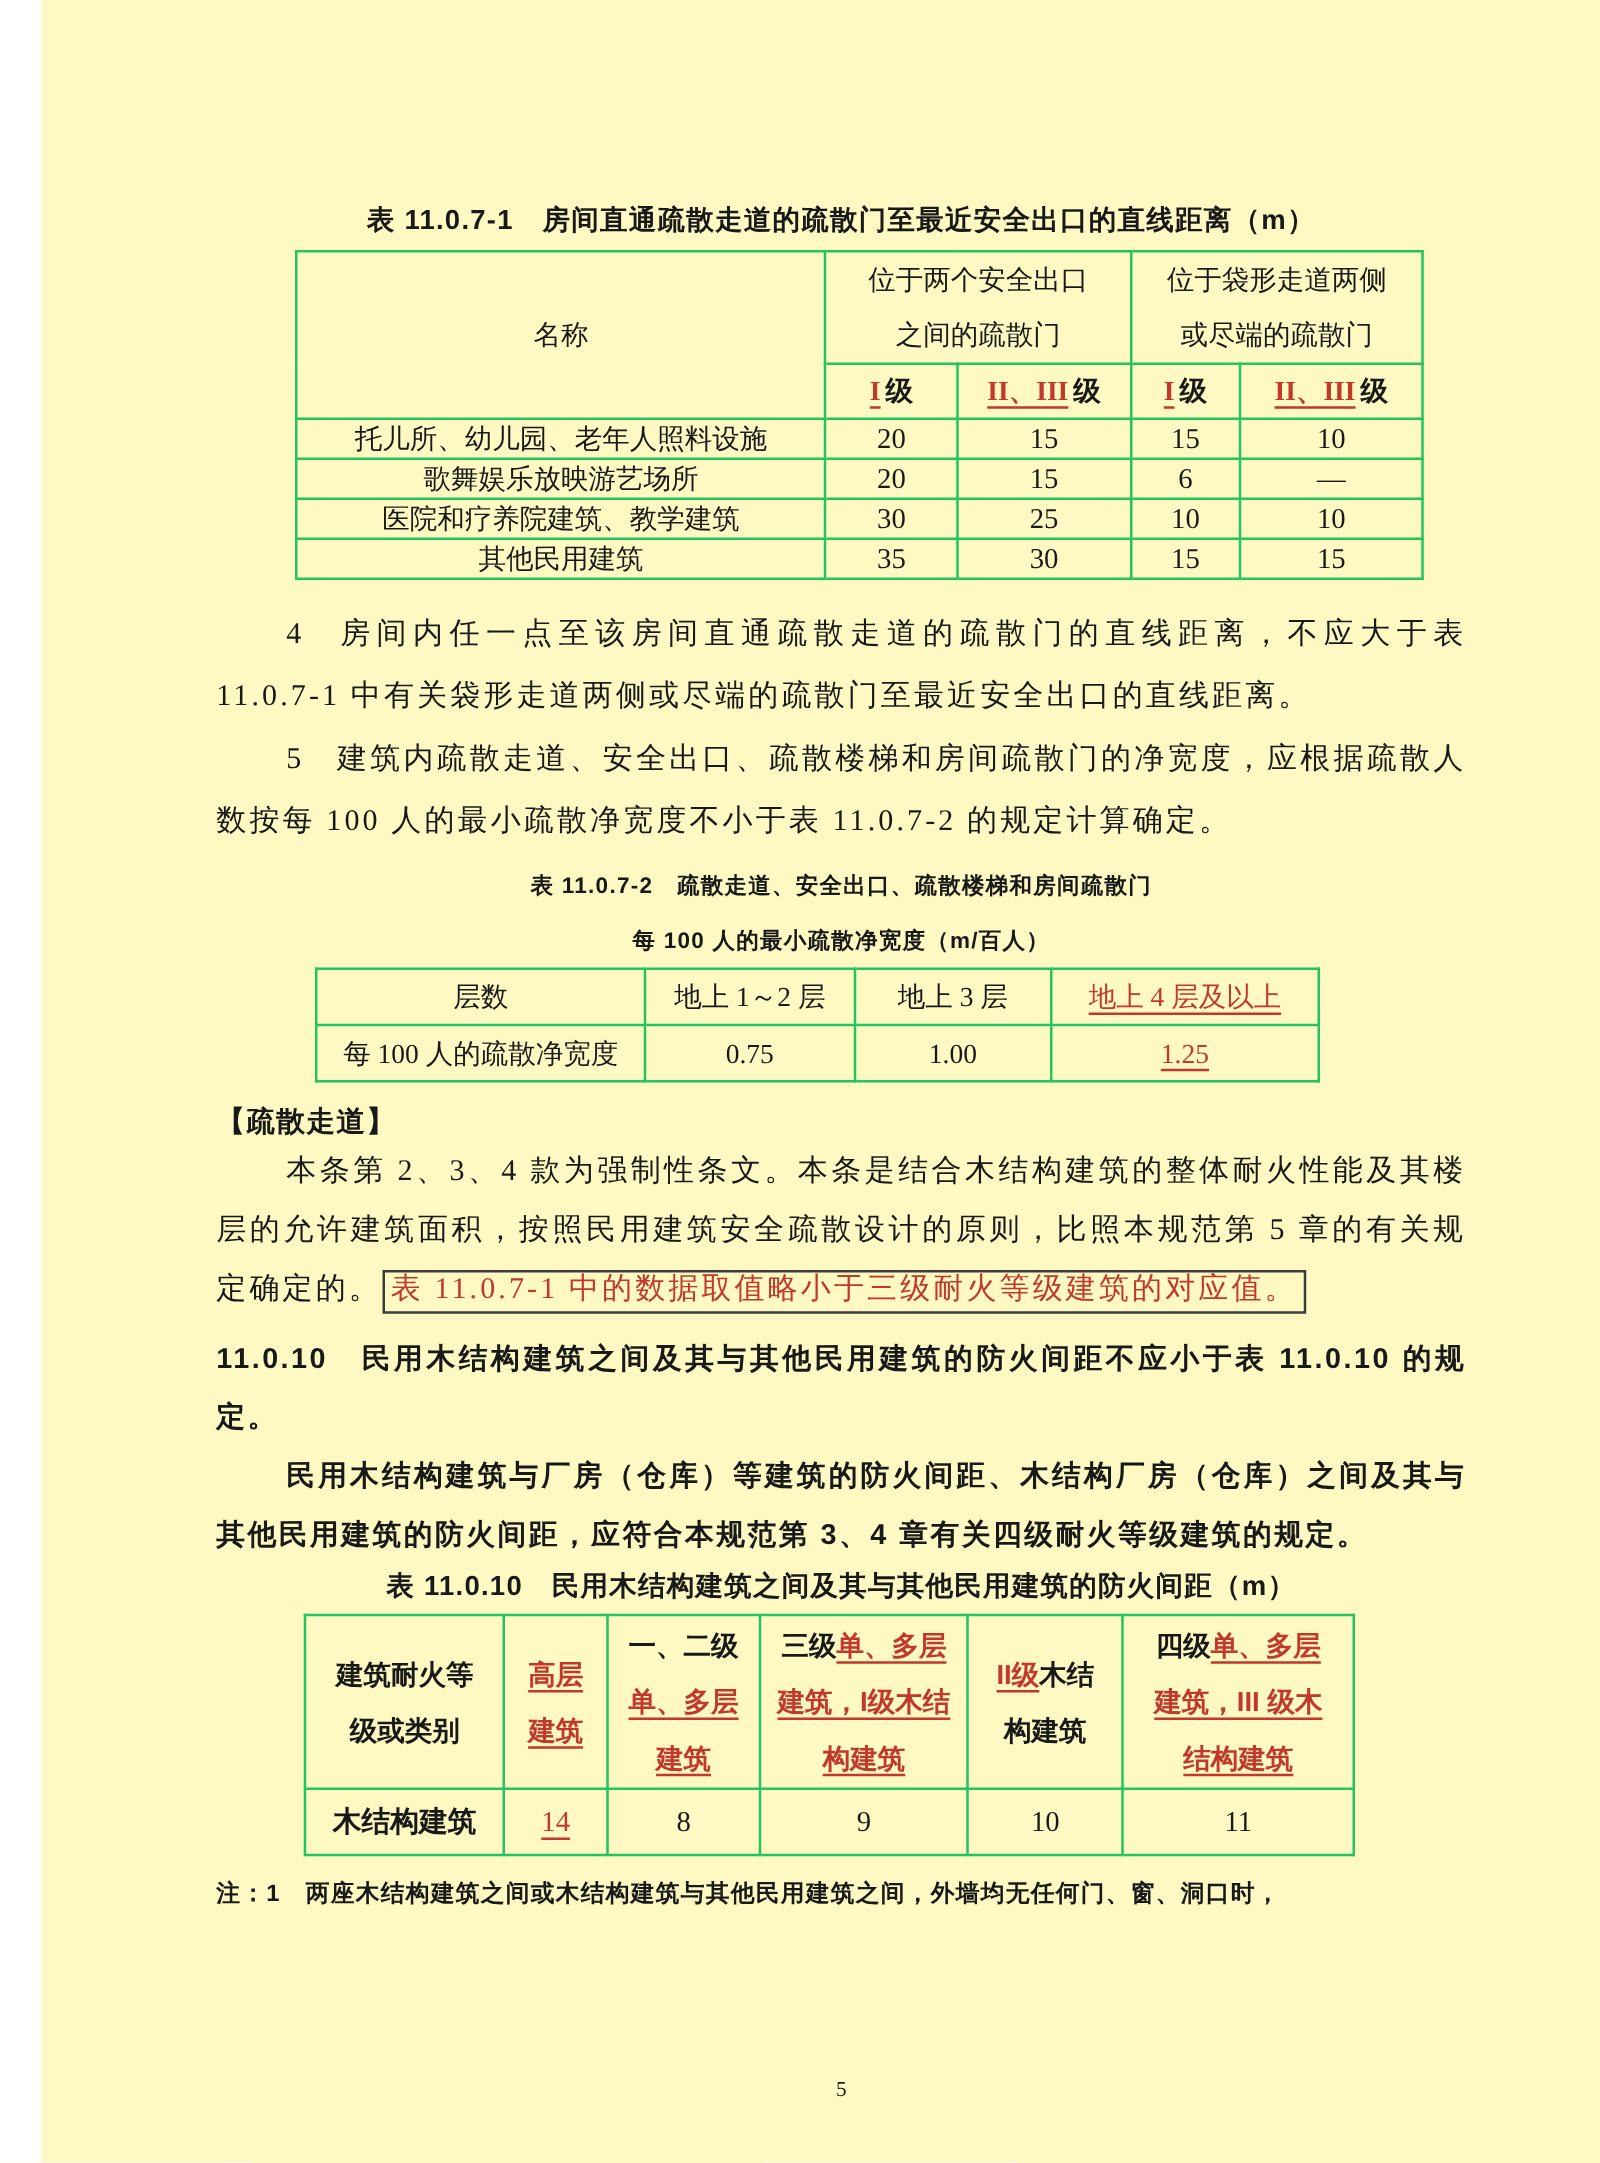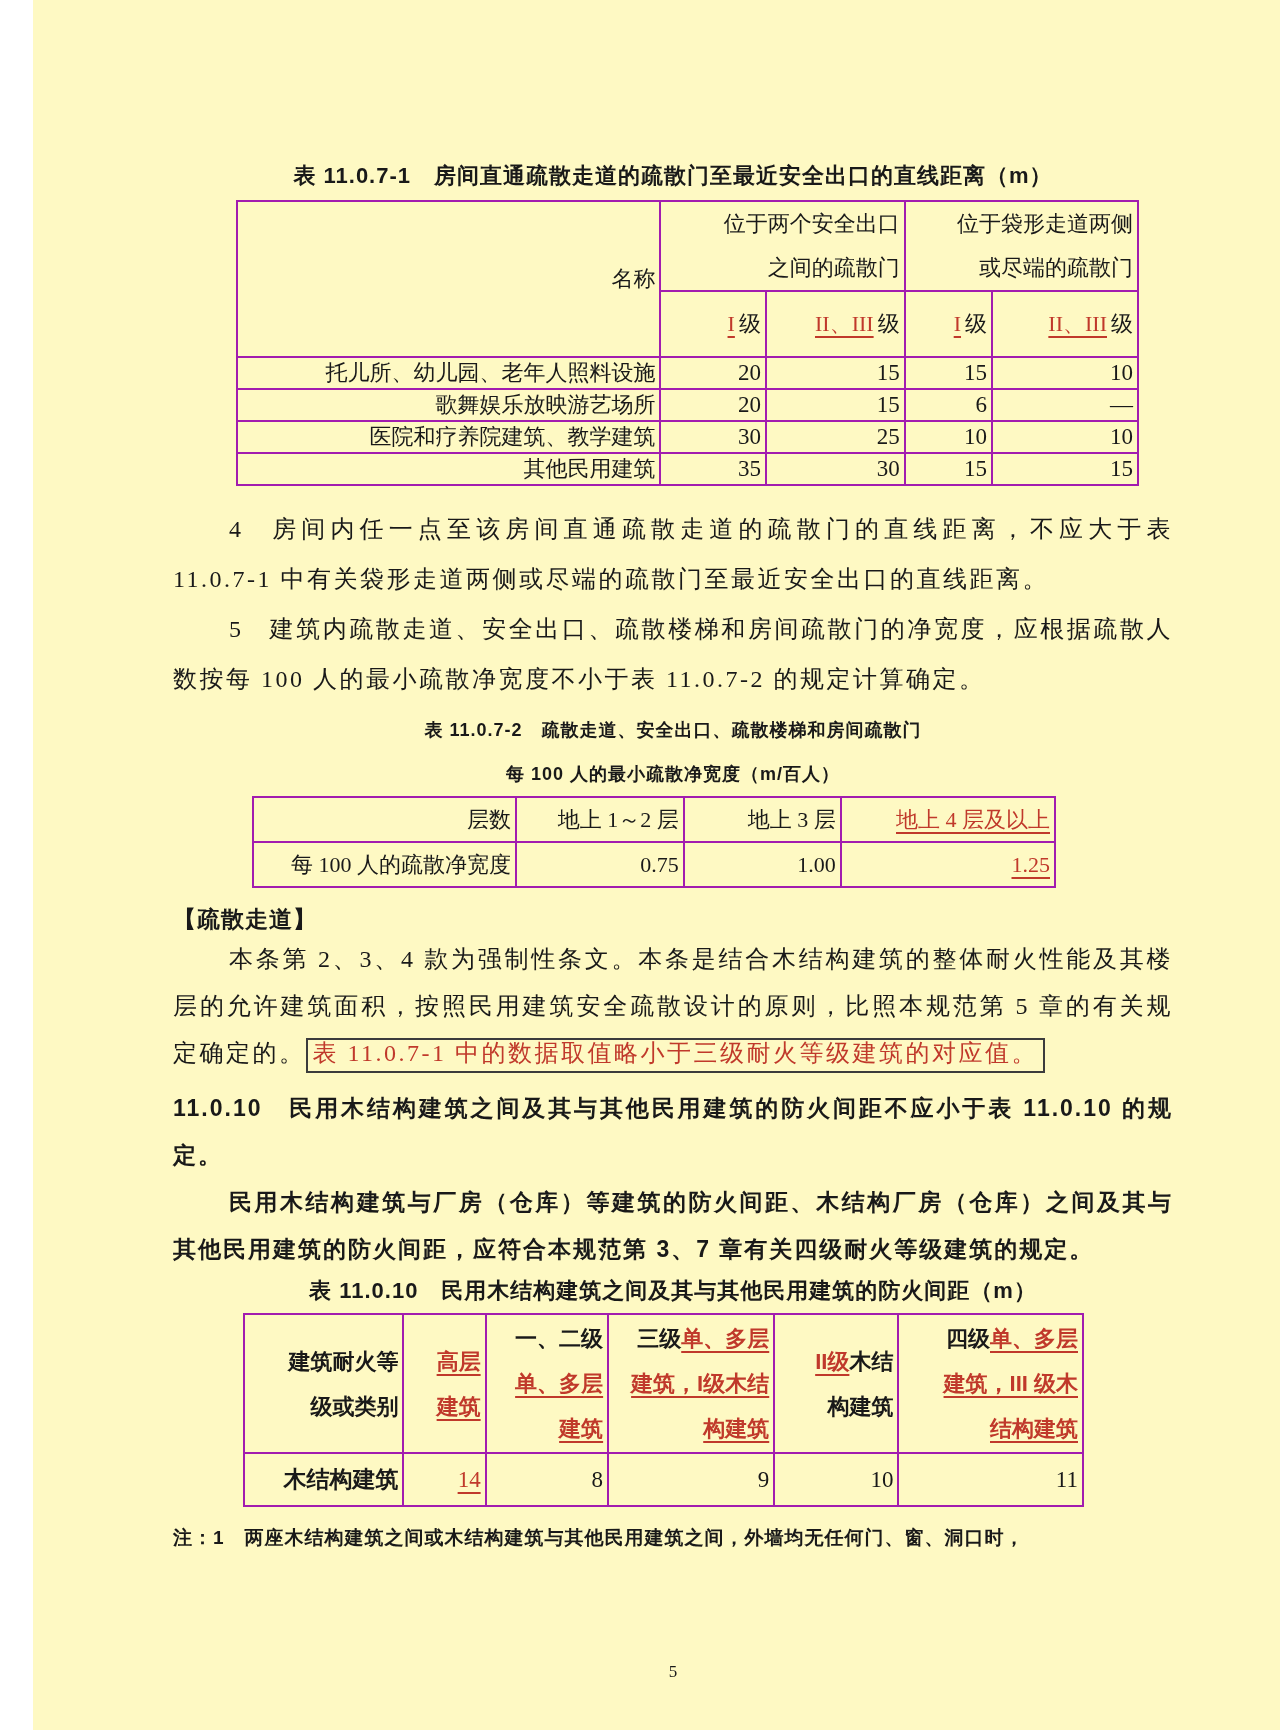--- a/index.html
+++ b/index.html
@@ -10,28 +10,28 @@
 
   
   .tbl-title{margin:0 140px;text-align:center;font-size:22px;height:32px;line-height:32px;
              font-family:"Liberation Sans","DejaVu Sans",sans-serif;font-weight:700;letter-spacing:1px;}
   .t2title-wrap{margin-top:4px;}
   .t2line{margin:0 140px;text-align:center;font-size:18px;height:44px;line-height:44px;
           font-family:"Liberation Sans","DejaVu Sans",sans-serif;font-weight:700;letter-spacing:1px;}
 
   
   table{border-collapse:collapse;table-layout:fixed;}
-  td{border:2px solid #a21caf;text-align:right;vertical-align:middle;padding:0 4px;box-sizing:border-box;}
+  td{border:2px solid #22c55e;text-align:center;vertical-align:middle;padding:0 4px;box-sizing:border-box;}
   .pre{white-space:pre-line;}
 
   
   table.t1{margin:8px 0 0 203px;width:903px;font-size:22px;
            font-family:"Liberation Serif","DejaVu Serif",serif;}
   .t1 .rh1 td{height:90px;line-height:44px;}
-  .t1 .rh2 td{height:66px;}
+  .t1 .rh2 td{height:44px;font-weight:bold;}
   .t1 .rd td{height:32px;}
   .t1 .num{font-size:23px;}
 
   
   table.t2{margin:0 0 0 219px;width:804px;font-size:22px;
            font-family:"Liberation Serif","DejaVu Serif",serif;}
   .t2 td{height:45px;}
 
   
   table.t3{margin:6px 0 0 210px;width:841px;font-size:22px;
@@ -151,21 +151,21 @@
         <td>1.00</td>
         <td><span class="red">1.25</span></td>
       </tr>
     </tbody>
   </table>
 
   <div class="cm-head hei">【疏散走道】</div>
   <p class="cm-body"><span>本条第 2、3、4 款为强制性条文。本条是结合木结构建筑的整体耐火性能及其楼层的允许建筑面积，按照民用建筑安全疏散设计的原则，比照本规范第 5 章的有关规定确定的。</span><span class="redbox">表 11.0.7-1 中的数据取值略小于三级耐火等级建筑的对应值。</span></p>
 
   <p class="clause"><span class="cnum">11.0.10</span><span>民用木结构建筑之间及其与其他民用建筑的防火间距不应小于表 11.0.10 的规定。</span></p>
-  <p class="para2">民用木结构建筑与厂房（仓库）等建筑的防火间距、木结构厂房（仓库）之间及其与其他民用建筑的防火间距，应符合本规范第 3、7 章有关四级耐火等级建筑的规定。</p>
+  <p class="para2">民用木结构建筑与厂房（仓库）等建筑的防火间距、木结构厂房（仓库）之间及其与其他民用建筑的防火间距，应符合本规范第 3、4 章有关四级耐火等级建筑的规定。</p>
 
   <div class="tbl-title tbl-title3">表 11.0.10　民用木结构建筑之间及其与其他民用建筑的防火间距（m）</div>
   <table class="t3">
     <colgroup>
         <col style="width:19%">
         <col style="width:9.8%">
         <col style="width:14.6%">
         <col style="width:19.8%">
         <col style="width:14.8%">
         <col style="width:22%">

